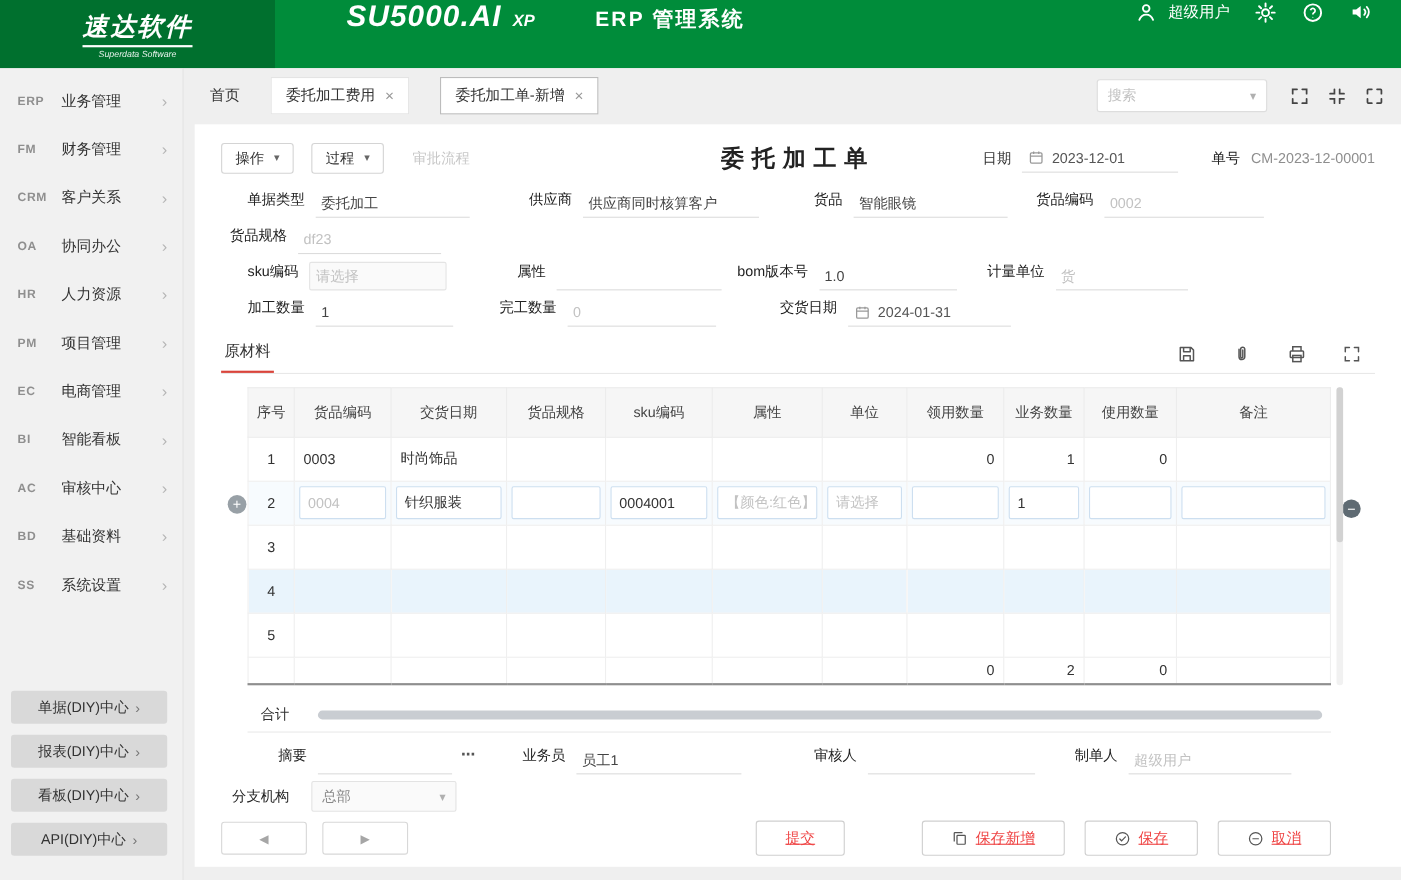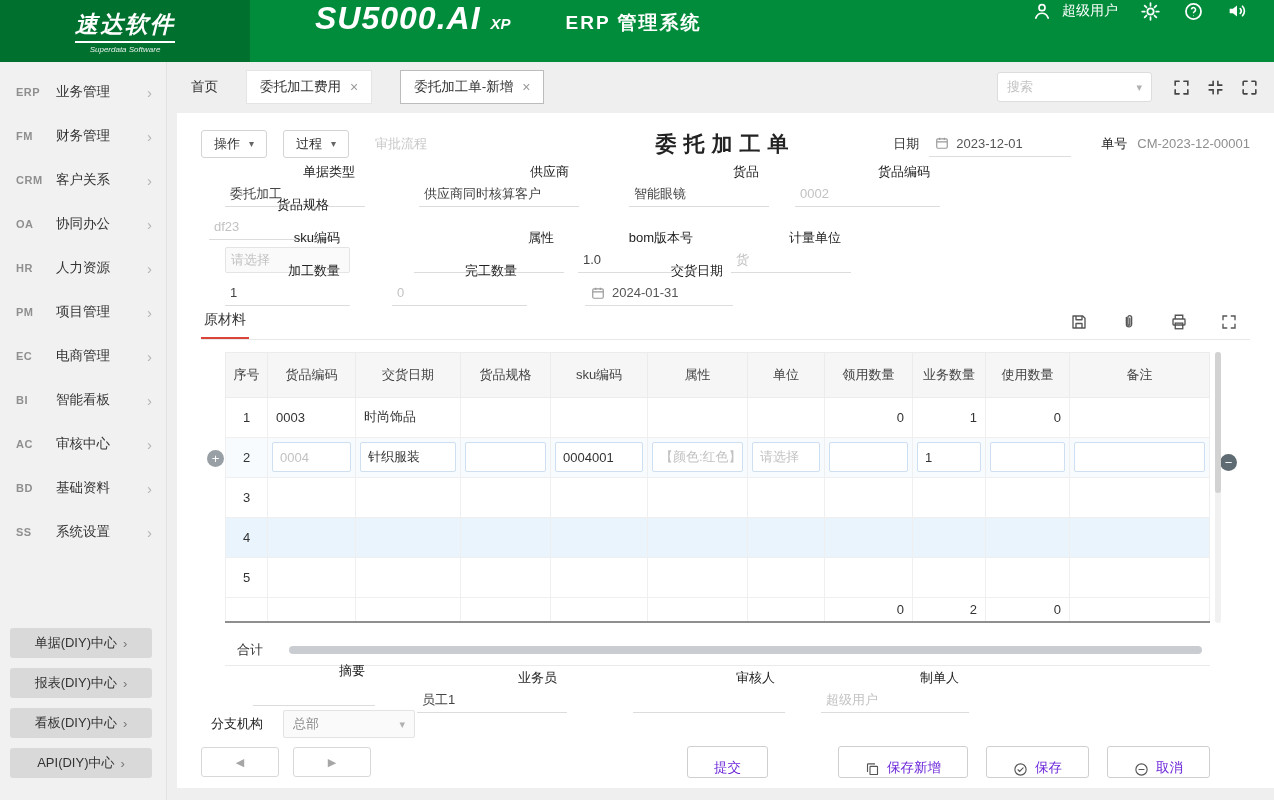--- a/index.html
+++ b/index.html
@@ -5,21 +5,21 @@
   * { box-sizing: border-box; margin: 0; padding: 0; }
   html,body { width:1274px; height:800px; overflow:hidden; }
   body { font-family:"Liberation Sans","DejaVu Sans",sans-serif; background:#e9e9e9; color:#333; }
 
   
   .topbar { height:62px; background:#008c3a; display:flex; align-items:flex-start; color:#fff; }
   .logo { width:250px; height:62px; background:#00702e; display:flex; flex-direction:column; justify-content:center; align-items:center; }
   .logo-cn { font-size:23px; font-weight:bold; font-style:italic; letter-spacing:2px; border-bottom:2px solid #fff; padding-bottom:1px; }
   .logo-en { font-size:8px; font-style:italic; margin-top:2px; opacity:.9; }
   .product { display:flex; align-items:baseline; margin-left:65px; }
-  .p-main { font-size:32px; font-weight:bold; font-style:italic; letter-spacing:1px; }
+  .p-main { font-size:27px; font-weight:bold; font-style:italic; letter-spacing:1px; }
   .p-xp { font-size:15px; font-weight:bold; font-style:italic; margin-left:10px; }
   .p-erp { font-size:19px; font-weight:bold; margin-left:55px; letter-spacing:2px; }
   .top-right { margin-left:auto; display:flex; align-items:center; gap:22px; margin-right:26px; }
   .ticon { display:flex; cursor:pointer; }
   .tuser { font-size:14px; margin-left:-12px; cursor:pointer; }
 
   
   .body-row { display:flex; height:738px; }
   .sidebar { width:175px; background:#f1f1f1; display:flex; flex-direction:column; border-right:1px solid #e2e2e2; padding-top:8px; }
   .side-item { height:44px; display:flex; align-items:center; padding:0 14px 0 16px; cursor:pointer; }
@@ -54,21 +54,21 @@
   .tcaret { color:#666; font-size:10px; }
   .approval { color:#c8c8c8; font-size:13px; margin-left:26px; }
   .doc-title { position:absolute; left:50%; transform:translateX(-50%); font-size:21px; font-weight:bold; letter-spacing:7px; color:#222; white-space:nowrap; }
   .tb-right { margin-left:auto; display:flex; align-items:center; font-size:13px; }
   .date-box { display:flex; align-items:center; gap:7px; border-bottom:1px solid #ddd; height:26px; padding:0 6px; color:#555; margin-left:10px; }
   .orderno-label { margin-left:30px; color:#222; }
   .orderno { color:#8e8e8e; margin-left:10px; }
 
   
   .frow { display:flex; align-items:center; height:33px; font-size:13px; }
-  .fgroup { display:flex; align-items:flex-end;flex-direction:column; }
+  .fgroup { display:flex; align-items:flex-start; }
   .flabel { color:#222; margin-right:10px; white-space:nowrap; }
   .finput { border-bottom:1px solid #dcdcdc; height:26px; display:flex; align-items:center; padding:0 5px; color:#444; overflow:hidden; white-space:nowrap; }
   .fboxed { background:#fafafa; border:1px solid #e4e4e4; border-radius:2px; }
   .muted { color:#c2c2c2; }
 
   
   .mat-strip { display:flex; align-items:flex-end; border-bottom:1px solid #e8e8e8; margin-top:10px; }
   .mat-tab { font-size:14px; color:#333; padding:0 3px 8px; border-bottom:2px solid #d9443b; cursor:pointer; }
   .mat-icons { margin-left:auto; display:flex; gap:32px; padding-bottom:8px; padding-right:12px; }
   .mat-icons span { display:flex; cursor:pointer; }
@@ -97,21 +97,21 @@
   .foot1 { display:flex; align-items:center; height:34px; margin-top:8px; padding-left:52px; font-size:13px; }
   .foot2 { display:flex; align-items:center; height:32px; padding-left:10px; font-size:13px; }
   .more-btn { color:#555; font-weight:bold; margin-left:8px; letter-spacing:1px; cursor:pointer; }
   .branch-select { width:132px; height:28px; border:1px solid #e3e3e3; background:#fafafa; border-radius:2px; display:flex; align-items:center; padding:0 9px; margin-left:10px; color:#888; cursor:pointer; }
   .branch-select .caret { margin-left:auto; }
 
   
   .actions { display:flex; align-items:center; margin-top:6px; padding-right:40px; }
   .nav-btn { width:78px; height:30px; border:1px solid #d8d8d8; border-radius:3px; background:#fff; display:flex; align-items:center; justify-content:center; color:#a6a6a6; font-size:11px; cursor:pointer; }
   .nav-btn + .nav-btn { margin-left:14px; }
-  .abtn { height:32px; border:1px solid #cfcfcf; border-radius:3px; background:#fff; display:flex; align-items:flex-end; justify-content:center; gap:7px; font-size:13.5px; color:#6d28d9; padding:0 26px; cursor:pointer; }
+  .abtn { height:32px; border:1px solid #cfcfcf; border-radius:3px; background:#fff; display:flex; align-items:center; justify-content:center; gap:7px; font-size:13.5px; color:#ef4444; padding:0 26px; cursor:pointer;text-decoration:underline; }
   .abtn svg { flex:none; }
   .submit { margin-left:auto; }
   .save-new { margin-left:70px; }
   .save { margin-left:18px; }
   .cancel { margin-left:18px; }
 </style>
 </head>
 <body>
 
 <div class="app">

